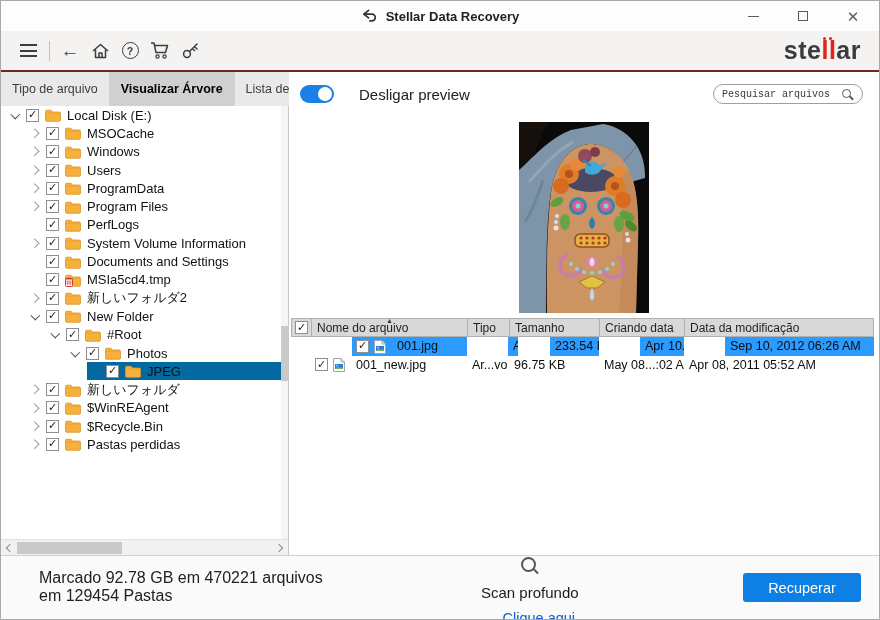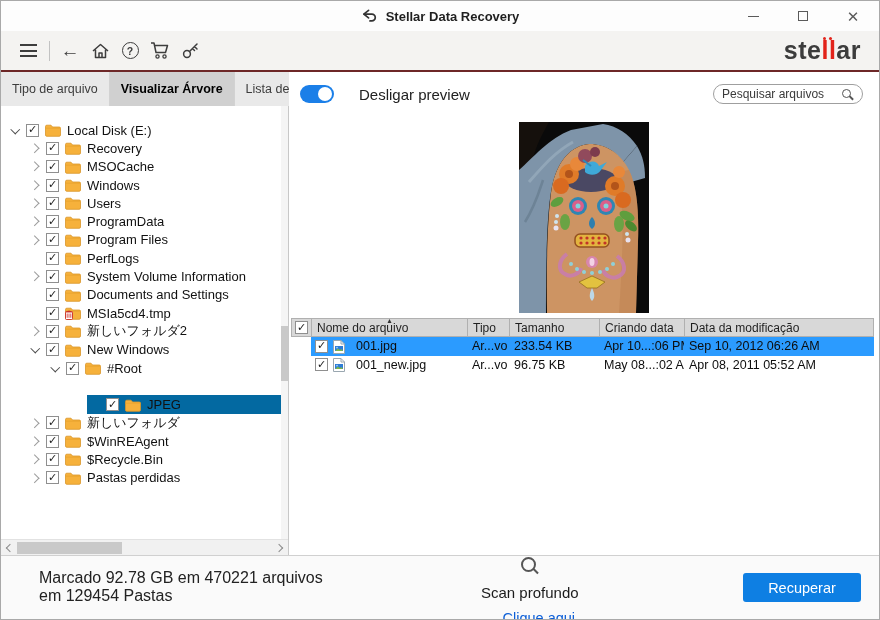--- a/index.html
+++ b/index.html
@@ -32,21 +32,21 @@
   .logo .accent::before { content:""; position:absolute; top:1px; left:1.5px; width:3px; height:3px; border-radius:50%; background:var(--accent-red); box-shadow:6px 0 0 var(--accent-red); }
 
   
   .content { position:absolute; top:71px; left:0; right:0; bottom:64px; display:flex; }
 
   
   .left-panel { width:288px; flex:none; display:flex; flex-direction:column; border-right:1px solid #c8c8c8; background:#fff; }
   .tabs { height:34px; display:flex; background:#e9e9e9; flex:none; }
   .tab { height:100%; display:flex; align-items:center; padding:0 11px; font-size:12.5px; color:#3c3c3c; background:#e9e9e9; border-right:1px solid #d2d2d2; white-space:nowrap; }
   .tab.active { background:#d0d0d0; color:#000; font-weight:bold; }
-  .tree { flex:1; position:relative; overflow:hidden; background:#fff; padding-top:15px; }
+  .tree { flex:1; position:relative; overflow:hidden; background:#fff; padding-top:0; }
   .tree-row { display:flex; align-items:stretch; height:18.3px; }
   .row-body { display:flex; align-items:center; flex:1; padding-right:2px; }
   .row-body.sel { background:#0369a1; }
   .chev { width:16px; height:16px; flex:none; display:flex; align-items:center; justify-content:center; }
   .chev.collapsed::before { content:""; width:5.5px; height:5.5px; border-right:1.5px solid #9b9b9b; border-bottom:1.5px solid #9b9b9b; transform:rotate(-45deg); margin-right:2px; }
   .chev.expanded::before { content:""; width:5.5px; height:5.5px; border-right:1.5px solid #4a4a4a; border-bottom:1.5px solid #4a4a4a; transform:rotate(45deg); margin-bottom:2px; }
   .cb { width:13px; height:13px; background:#fff; border:1px solid #8f8f8f; display:inline-flex; align-items:center; justify-content:center; flex:none; }
   .cb.checked::after { content:"✓"; font-size:11px; line-height:1; color:#1a1a1a; margin-top:-1px; }
   .tree .cb { margin:0 6px 0 3px; }
   .ficon { display:inline-flex; flex:none; margin-right:6px; position:relative; top:0.5px; }
@@ -60,39 +60,39 @@
   .harrow.right { right:0; } .harrow.right::before { transform:rotate(-45deg); margin-right:2px; }
   .hthumb { position:absolute; top:2px; left:16px; width:105px; height:12px; background:#c9c9c9; }
 
   
   .right-panel { flex:1; display:flex; flex-direction:column; background:#fff; min-width:0; }
   .preview-bar { height:44px; flex:none; display:flex; align-items:center; padding:0 16px 0 11px; }
   .toggle { width:34px; height:18px; border-radius:9px; background:var(--toggle-blue); position:relative; flex:none; }
   .toggle .knob { position:absolute; top:2px; right:2px; width:14px; height:14px; border-radius:50%; background:#fff; }
   .toggle-label { margin-left:25px; font-size:15px; color:#222; }
   .search-pill { margin-left:auto; width:150px; height:20px; border:1px solid #9f9f9f; border-radius:10px; display:flex; align-items:center; padding:0 8px; background:#fff; }
-  .search-pill input { border:none; outline:none; flex:1; min-width:0; font-size:12px; font-family:Liberation Sans, sans-serif; color:#222; background:transparent; }
+  .search-pill input { border:none; outline:none; flex:1; min-width:0; font-size:10px; font-family:Liberation Mono, monospace; color:#222; background:transparent; }
   .search-pill input::placeholder { color:#3a3a3a; opacity:1; }
   .mag { position:relative; width:13px; height:13px; flex:none; }
   .mag::before { content:""; position:absolute; left:1px; top:1px; width:7px; height:7px; border:1.4px solid #555; border-radius:50%; }
   .mag::after { content:""; position:absolute; width:5px; height:1.5px; background:#555; transform:rotate(45deg); left:8px; top:9.5px; }
   .preview-area { height:202px; flex:none; display:flex; justify-content:center; }
   .preview-img { margin-top:6px; width:130px; height:191px; flex:none; }
 
   
   .table-area { flex:1; padding:0 5px 0 2px; min-width:0; }
   .tgrid { display:grid; grid-template-columns:20px 156px 42px 90px 85px 1fr; }
   .thead { background:#d8d8d8; border:1px solid #b0b0b0; height:19px; }
   .th { display:flex; align-items:center; padding:0 5px; font-size:12px; color:#1f1f1f; border-right:1px solid #b0b0b0; position:relative; white-space:nowrap; overflow:hidden; }
   .th:last-child { border-right:none; }
   .th.checkcell { justify-content:center; padding:0; }
   .sortmark { position:absolute; top:-3px; left:50%; transform:translateX(-50%); font-size:8px; color:#333; }
   .trow { height:18.5px; }
   .td { display:flex; align-items:center; padding:0 5px; font-size:12.5px; color:#0d0d0d; white-space:nowrap; overflow:hidden; }
-  .trow.selected .td.hl { background:var(--selection-blue); }
+  .trow.selected .td.hl { background:var(--selection-blue);margin-left:41px; }
   .namecell { gap:5px; padding-left:4px; }
   .td .cb { margin:0; }
 
   
   .footer { position:absolute; left:0; right:0; bottom:0; height:64px; background:#fafafa; border-top:1px solid #d0d0d0; }
   .status { position:absolute; left:38px; top:13px; font-size:16px; color:#222; line-height:18px; }
   .scan-group { position:absolute; left:480px; top:0; height:64px; display:flex; align-items:center; gap:9px;flex-direction:column; }
   .mag.big { width:19px; height:19px; }
   .mag.big::before { width:11px; height:11px; border-width:2px; left:1px; top:1px; }
   .mag.big::after { width:7px; height:2.2px; left:12px; top:14px; }
@@ -185,34 +185,20 @@
             <span style="flex: 0 0 auto; width: 26px;"></span>
             <span class="row-body">
               <span class="chev collapsed"></span>
               <span class="cb checked"></span>
               <span class="ficon">
                 <svg width="16" height="13" viewBox="0 0 16 13">
                   <path d="M0.5 2.5 C0.5 1.7 1 1.2 1.8 1.2 H6 L7.6 3 H14.2 C15 3 15.5 3.5 15.5 4.3 V11 C15.5 11.8 15 12.3 14.2 12.3 H1.8 C1 12.3 0.5 11.8 0.5 11 Z" fill="var(--folder-amber)" stroke="#d9952a" stroke-width="0.8"></path>
                   <path d="M0.5 4.2 H15.5" stroke="#e9a32f" stroke-width="0.8"></path>
                 </svg>
               </span>
-              <span class="tlabel">Recovery</span>
-            </span>
-          </div>
-          <div class="tree-row">
-            <span style="flex: 0 0 auto; width: 26px;"></span>
-            <span class="row-body">
-              <span class="chev collapsed"></span>
-              <span class="cb checked"></span>
-              <span class="ficon">
-                <svg width="16" height="13" viewBox="0 0 16 13">
-                  <path d="M0.5 2.5 C0.5 1.7 1 1.2 1.8 1.2 H6 L7.6 3 H14.2 C15 3 15.5 3.5 15.5 4.3 V11 C15.5 11.8 15 12.3 14.2 12.3 H1.8 C1 12.3 0.5 11.8 0.5 11 Z" fill="var(--folder-amber)" stroke="#d9952a" stroke-width="0.8"></path>
-                  <path d="M0.5 4.2 H15.5" stroke="#e9a32f" stroke-width="0.8"></path>
-                </svg>
-              </span>
               <span class="tlabel">MSOCache</span>
             </span>
           </div>
           <div class="tree-row">
             <span style="flex: 0 0 auto; width: 26px;"></span>
             <span class="row-body">
               <span class="chev collapsed"></span>
               <span class="cb checked"></span>
               <span class="ficon">
                 <svg width="16" height="13" viewBox="0 0 16 13">
@@ -342,39 +328,50 @@
             <span style="flex: 0 0 auto; width: 26px;"></span>
             <span class="row-body">
               <span class="chev expanded"></span>
               <span class="cb checked"></span>
               <span class="ficon">
                 <svg width="16" height="13" viewBox="0 0 16 13">
                   <path d="M0.5 2.5 C0.5 1.7 1 1.2 1.8 1.2 H6 L7.6 3 H14.2 C15 3 15.5 3.5 15.5 4.3 V11 C15.5 11.8 15 12.3 14.2 12.3 H1.8 C1 12.3 0.5 11.8 0.5 11 Z" fill="var(--folder-amber)" stroke="#d9952a" stroke-width="0.8"></path>
                   <path d="M0.5 4.2 H15.5" stroke="#e9a32f" stroke-width="0.8"></path>
                 </svg>
               </span>
-              <span class="tlabel">New Windows</span>
+              <span class="tlabel">New Folder</span>
             </span>
           </div>
           <div class="tree-row">
             <span style="flex: 0 0 auto; width: 46px;"></span>
             <span class="row-body">
               <span class="chev expanded"></span>
               <span class="cb checked"></span>
               <span class="ficon">
                 <svg width="16" height="13" viewBox="0 0 16 13">
                   <path d="M0.5 2.5 C0.5 1.7 1 1.2 1.8 1.2 H6 L7.6 3 H14.2 C15 3 15.5 3.5 15.5 4.3 V11 C15.5 11.8 15 12.3 14.2 12.3 H1.8 C1 12.3 0.5 11.8 0.5 11 Z" fill="var(--folder-amber)" stroke="#d9952a" stroke-width="0.8"></path>
                   <path d="M0.5 4.2 H15.5" stroke="#e9a32f" stroke-width="0.8"></path>
                 </svg>
               </span>
               <span class="tlabel">#Root</span>
             </span>
           </div>
           <div class="tree-row">
             <span style="flex: 0 0 auto; width: 66px;"></span>
+            <span class="row-body">
+              <span class="chev expanded"></span>
+              <span class="cb checked"></span>
+              <span class="ficon">
+                <svg width="16" height="13" viewBox="0 0 16 13">
+                  <path d="M0.5 2.5 C0.5 1.7 1 1.2 1.8 1.2 H6 L7.6 3 H14.2 C15 3 15.5 3.5 15.5 4.3 V11 C15.5 11.8 15 12.3 14.2 12.3 H1.8 C1 12.3 0.5 11.8 0.5 11 Z" fill="var(--folder-amber)" stroke="#d9952a" stroke-width="0.8"></path>
+                  <path d="M0.5 4.2 H15.5" stroke="#e9a32f" stroke-width="0.8"></path>
+                </svg>
+              </span>
+              <span class="tlabel">Photos</span>
+            </span>
           </div>
           <div class="tree-row">
             <span style="flex: 0 0 auto; width: 86px;"></span>
             <span class="row-body sel">
               <span class="chev none"></span>
               <span class="cb checked"></span>
               <span class="ficon">
                 <svg width="16" height="13" viewBox="0 0 16 13">
                   <path d="M0.5 2.5 C0.5 1.7 1 1.2 1.8 1.2 H6 L7.6 3 H14.2 C15 3 15.5 3.5 15.5 4.3 V11 C15.5 11.8 15 12.3 14.2 12.3 H1.8 C1 12.3 0.5 11.8 0.5 11 Z" fill="var(--folder-amber)" stroke="#d9952a" stroke-width="0.8"></path>
                   <path d="M0.5 4.2 H15.5" stroke="#e9a32f" stroke-width="0.8"></path>

